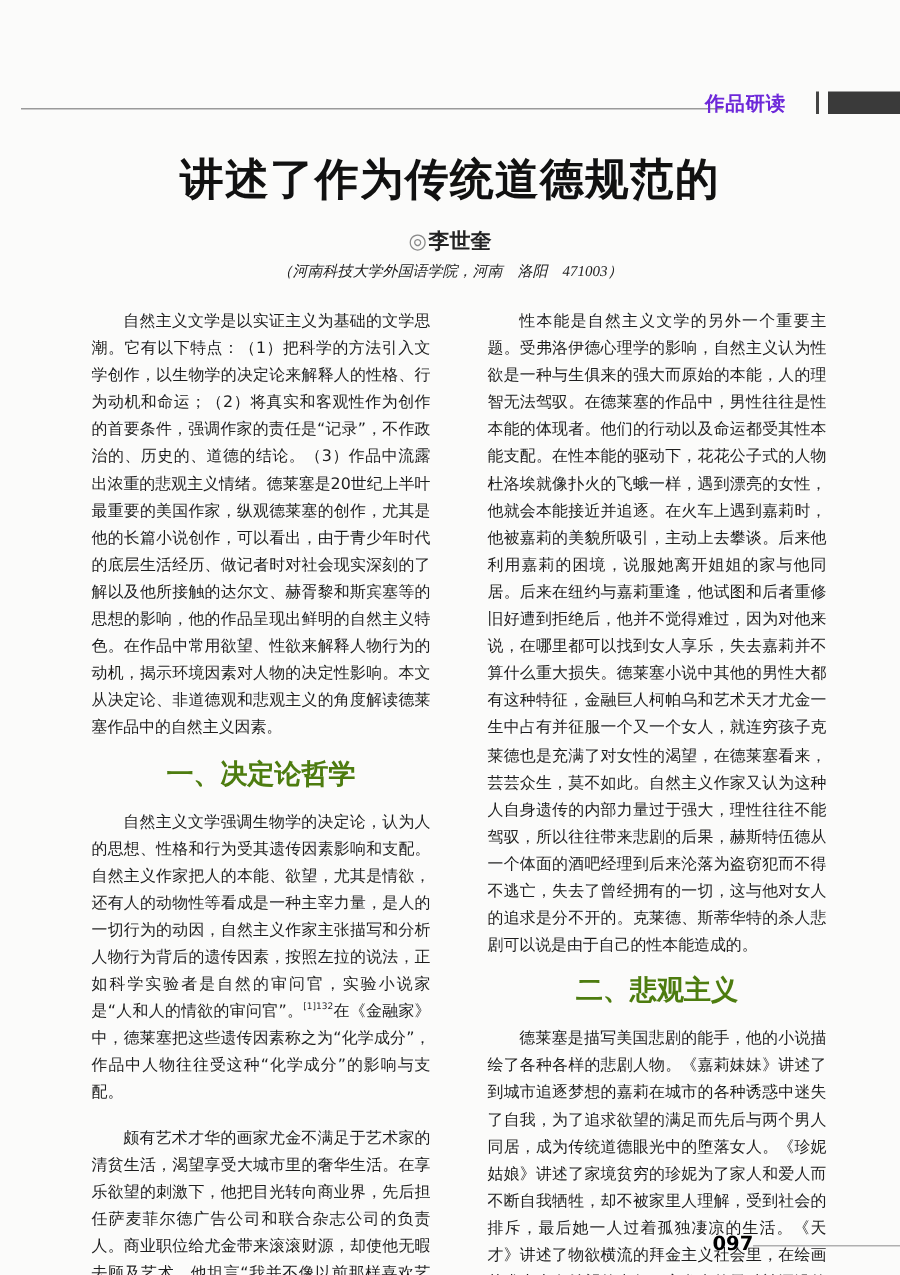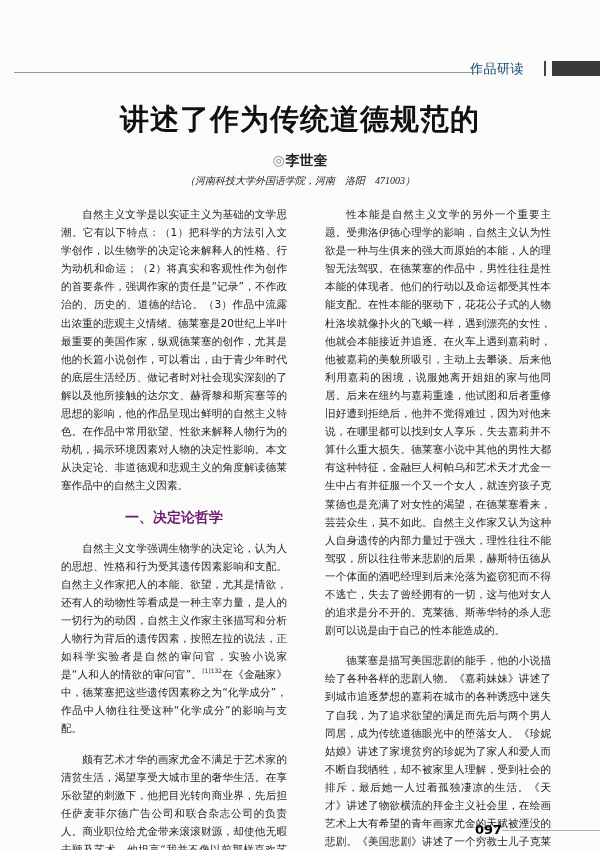--- a/index.html
+++ b/index.html
@@ -1,33 +1,33 @@
 <!DOCTYPE html>
 <html><head>
 <meta charset="utf-8">
 <style>
   html, body { margin:0; padding:0; }
   body { width:600px; height:850px; background:#fbfbfa; position:relative; overflow:hidden;
          font-family:"DejaVu Sans", sans-serif; color:#1c1c1c; }
   .header-rule { position:absolute; left:14px; top:72px; width:468px; height:1px; background:#9a9a9a; }
-  .section-tag { position:absolute; left:470px; top:60px; font-size:13px; font-weight:normal; color:#0c4a6e; letter-spacing:0.5px; }
+  .section-tag { position:absolute; left:470px; top:60px; font-size:13px; font-weight:bold; color:#6d28d9; letter-spacing:0.5px; }
   .tag-bar { position:absolute; left:544px; top:61px; width:2px; height:15px; background:#444; }
   .tag-block { position:absolute; left:552px; top:61px; width:48px; height:15px; background:#3a3a3a; }
   .title { position:absolute; left:0; width:600px; top:100px; text-align:center; font-family:"DejaVu Serif", serif;
            font-weight:bold; font-size:29px; color:#111; letter-spacing:1px; }
   .author { position:absolute; left:0; width:600px; top:152px; text-align:center; font-size:14px; font-weight:bold; color:#222; }
   .author .mark { color:#888; font-weight:normal; margin-right:1px; }
   .affil { position:absolute; left:4px; width:592px; top:160px; padding-top:14px; text-align:center;
            font-family:Liberation Serif, serif; font-style:italic; font-size:10px; color:#222; }
   .col { position:absolute; top:193px; width:250px; font-size:10.6px; line-height:18.1px; text-align:justify; color:#1e1e1e; }
   .col.left { left:49px; }
   .col.right { left:313px; }
   .col p { margin:12px; }
   .col p.indent { text-indent:2em; }
-  .col h2 { margin:5px 0 5px 0; text-align:center; font-size:14px; font-weight:bold; line-height:20px; color:#701a75; }
+  .col h2 { margin:5px 0 5px 0; text-align:center; font-size:18px; font-weight:bold; line-height:20px; color:#4d7c0f; }
   sup { font-size:6px; vertical-align:super; line-height:0; }
   .page-num { position:absolute; left:475px; top:822px; font-size:13px; font-weight:bold; color:#000000; }
   .footer-rule { position:absolute; left:502px; top:830px; width:98px; height:1px; background:#b0b0b0; }
 </style>
 </head>
 <body>
 
 <div class="header-rule"></div>
 <div class="section-tag">作品研读</div>
 <div class="tag-bar"></div>
@@ -41,17 +41,18 @@
 
 <div class="col left">
   <p class="indent">自然主义文学是以实证主义为基础的文学思潮。它有以下特点：（1）把科学的方法引入文学创作，以生物学的决定论来解释人的性格、行为动机和命运；（2）将真实和客观性作为创作的首要条件，强调作家的责任是“记录”，不作政治的、历史的、道德的结论。（3）作品中流露出浓重的悲观主义情绪。德莱塞是20世纪上半叶最重要的美国作家，纵观德莱塞的创作，尤其是他的长篇小说创作，可以看出，由于青少年时代的底层生活经历、做记者时对社会现实深刻的了解以及他所接触的达尔文、赫胥黎和斯宾塞等的思想的影响，他的作品呈现出鲜明的自然主义特色。在作品中常用欲望、性欲来解释人物行为的动机，揭示环境因素对人物的决定性影响。本文从决定论、非道德观和悲观主义的角度解读德莱塞作品中的自然主义因素。</p>
   <h2>一、决定论哲学</h2>
   <p class="indent"><span>自然主义文学强调生物学的决定论，认为人的思想、性格和行为受其遗传因素影响和支配。自然主义作家把人的本能、欲望，尤其是情欲，还有人的动物性等看成是一种主宰力量，是人的一切行为的动因，自然主义作家主张描写和分析人物行为背后的遗传因素，按照左拉的说法，正如科学实验者是自然的审问官，实验小说家是“人和人的情欲的审问官”。</span><sup>[1]132</sup><span>在《金融家》中，德莱塞把这些遗传因素称之为“化学成分”，作品中人物往往受这种“化学成分”的影响与支配。</span></p>
   <p class="indent"><span>颇有艺术才华的画家尤金不满足于艺术家的清贫生活，渴望享受大城市里的奢华生活。在享乐欲望的刺激下，他把目光转向商业界，先后担任萨麦菲尔德广告公司和联合杂志公司的负责人。商业职位给尤金带来滚滚财源，却使他无暇去顾及艺术。他坦言“我并不像以前那样喜欢艺术啦”“我过得太好了，我对生活知道得比过去多得多。靠着绘画，我上哪儿可以每年赚一万二呢?”</span><sup>[2]</sup><span>然而，醉心于物质享受却扼杀了他的创作才能，他在艺术创作方面的灵感却日益枯竭，连一幅有艺术感的油画也画不出来了，一个有希望的艺术天才就这样埋没了。可以说，正是美国社会中的享乐主义湮没了一个原本大有希望的天才。</span></p>
 </div>
 
 <div class="col right">
   <p class="indent">性本能是自然主义文学的另外一个重要主题。受弗洛伊德心理学的影响，自然主义认为性欲是一种与生俱来的强大而原始的本能，人的理智无法驾驭。在德莱塞的作品中，男性往往是性本能的体现者。他们的行动以及命运都受其性本能支配。在性本能的驱动下，花花公子式的人物杜洛埃就像扑火的飞蛾一样，遇到漂亮的女性，他就会本能接近并追逐。在火车上遇到嘉莉时，他被嘉莉的美貌所吸引，主动上去攀谈。后来他利用嘉莉的困境，说服她离开姐姐的家与他同居。后来在纽约与嘉莉重逢，他试图和后者重修旧好遭到拒绝后，他并不觉得难过，因为对他来说，在哪里都可以找到女人享乐，失去嘉莉并不算什么重大损失。德莱塞小说中其他的男性大都有这种特征，金融巨人柯帕乌和艺术天才尤金一生中占有并征服一个又一个女人，就连穷孩子克莱德也是充满了对女性的渴望，在德莱塞看来，芸芸众生，莫不如此。自然主义作家又认为这种人自身遗传的内部力量过于强大，理性往往不能驾驭，所以往往带来悲剧的后果，赫斯特伍德从一个体面的酒吧经理到后来沦落为盗窃犯而不得不逃亡，失去了曾经拥有的一切，这与他对女人的追求是分不开的。克莱德、斯蒂华特的杀人悲剧可以说是由于自己的性本能造成的。</p>
+  <h2>二、悲观主义</h2>
   <p class="indent">德莱塞是描写美国悲剧的能手，他的小说描绘了各种各样的悲剧人物。《嘉莉妹妹》讲述了到城市追逐梦想的嘉莉在城市的各种诱惑中迷失了自我，为了追求欲望的满足而先后与两个男人同居，成为传统道德眼光中的堕落女人。《珍妮姑娘》讲述了家境贫穷的珍妮为了家人和爱人而不断自我牺牲，却不被家里人理解，受到社会的排斥，最后她一人过着孤独凄凉的生活。《天才》讲述了物欲横流的拜金主义社会里，在绘画艺术上大有希望的青年画家尤金的天赋被湮没的悲剧。《美国悲剧》讲述了一个穷教士儿子克莱特·格里菲斯为追逐金钱财势堕落为蓄意杀人犯的故事。《堡垒》讲述了作为传统道德规范的“堡垒”的家的陷落。纵使如超人般的金融巨人柯帕乌也未能完全主宰自己的命运，在事业的鼎盛时期被突如其来的死亡夺走了生命，他苦心经营的金融帝国也随之土崩瓦解。这些</p>
 </div>
 
 <div class="page-num">097</div>
 <div class="footer-rule"></div>
 
 </body></html>

